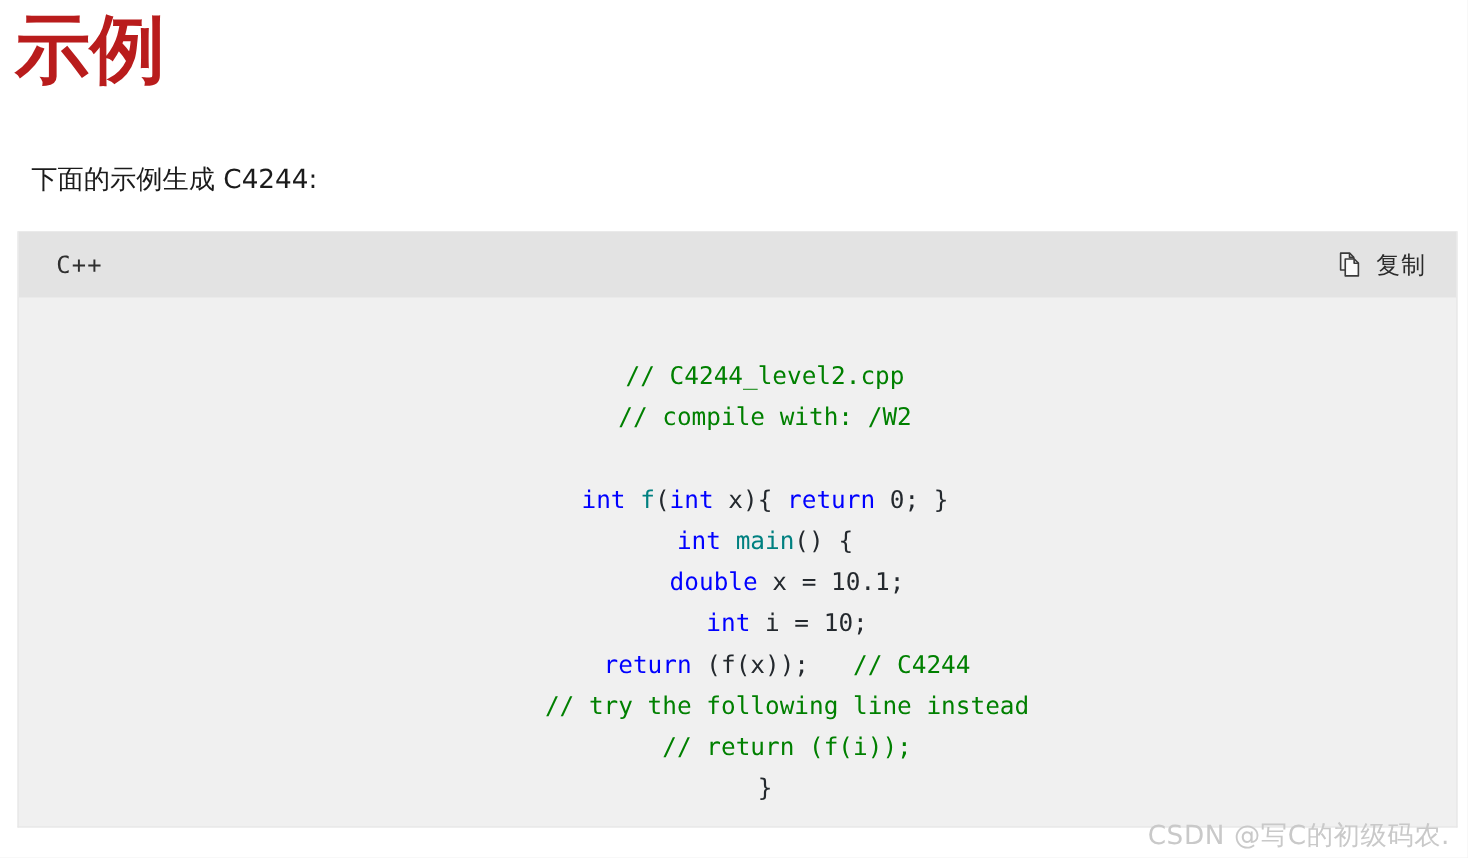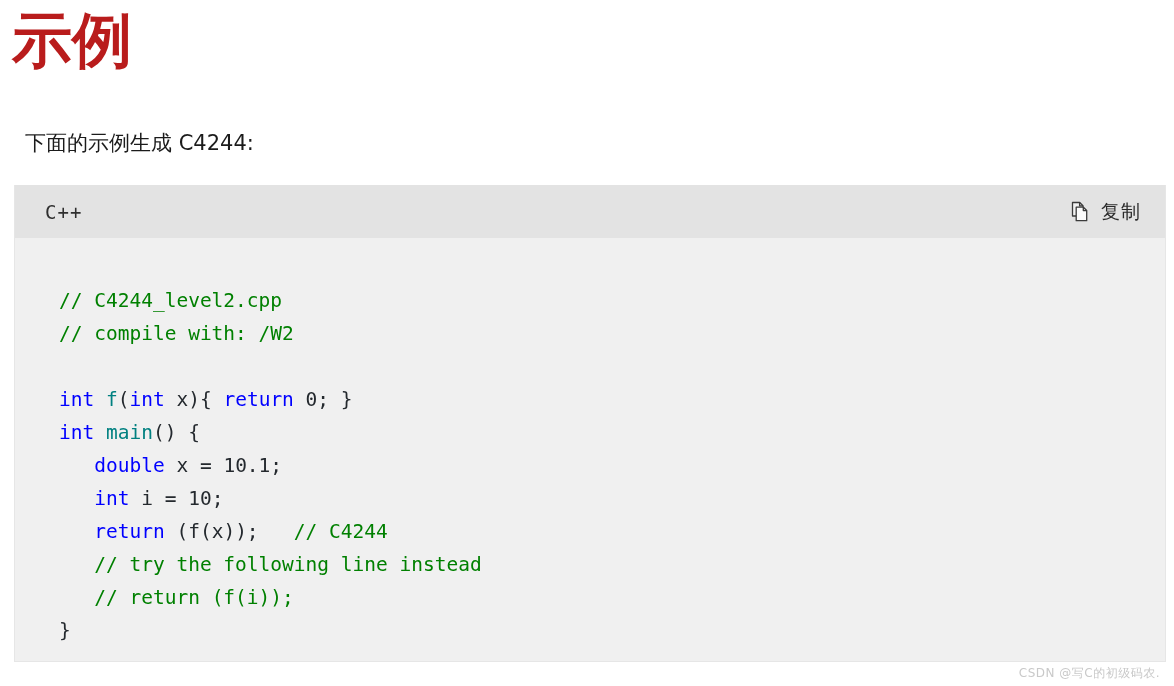--- a/index.html
+++ b/index.html
@@ -99,37 +99,38 @@
     text-align: right;
   }
 
   .code-body {
     padding: 26px 0 0 44px;
     font-family: "DejaVu Sans Mono", "Liberation Mono", monospace;
     font-size: 19.5px;
     line-height: 33px;
     white-space: pre;
     color: #24292e;
+    text-align: center;
   }
   .code-line {
     white-space: pre;
     min-height: 33px;
   }
 
   .tok-cmt { color: #008000; }
   .tok-kw  { color: #0000ff; }
   .tok-fn  { color: #008080; }
   .tok-pl  { color: #24292e; }
 
   
   .watermark {
     position: absolute;
     right: 14px;
     bottom: 4px;
-    font-size: 12px;
+    font-size: 21px;
     color: #c9c9c9;
     font-family: "DejaVu Sans", "Liberation Sans", sans-serif;
     letter-spacing: 0.5px;
     white-space: pre;
     pointer-events: none;
   }
 </style>
 </head>
 <body>
 

